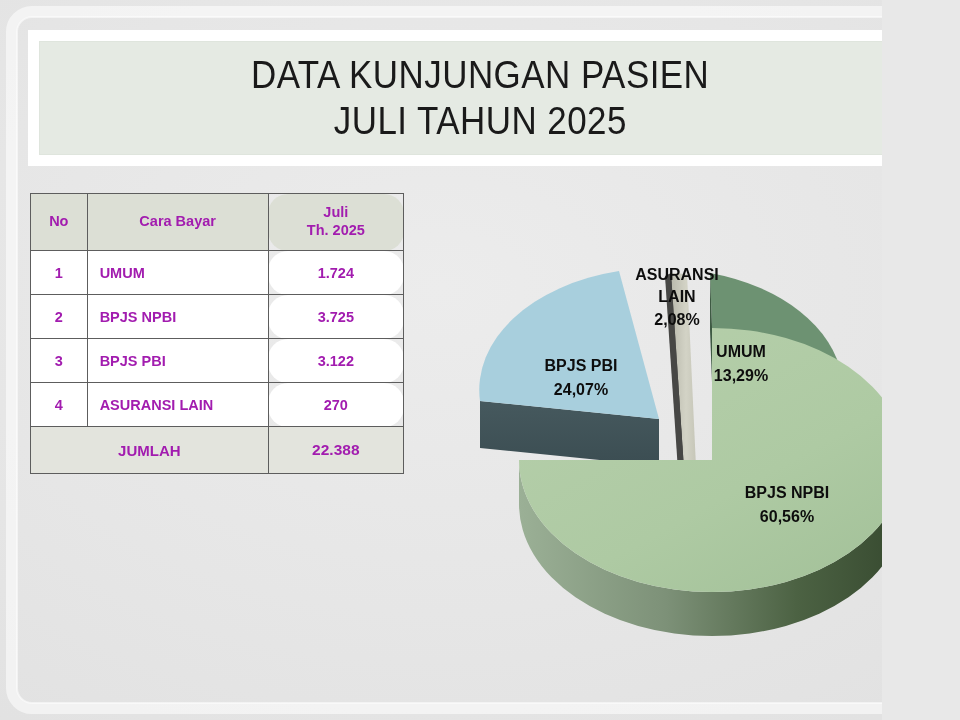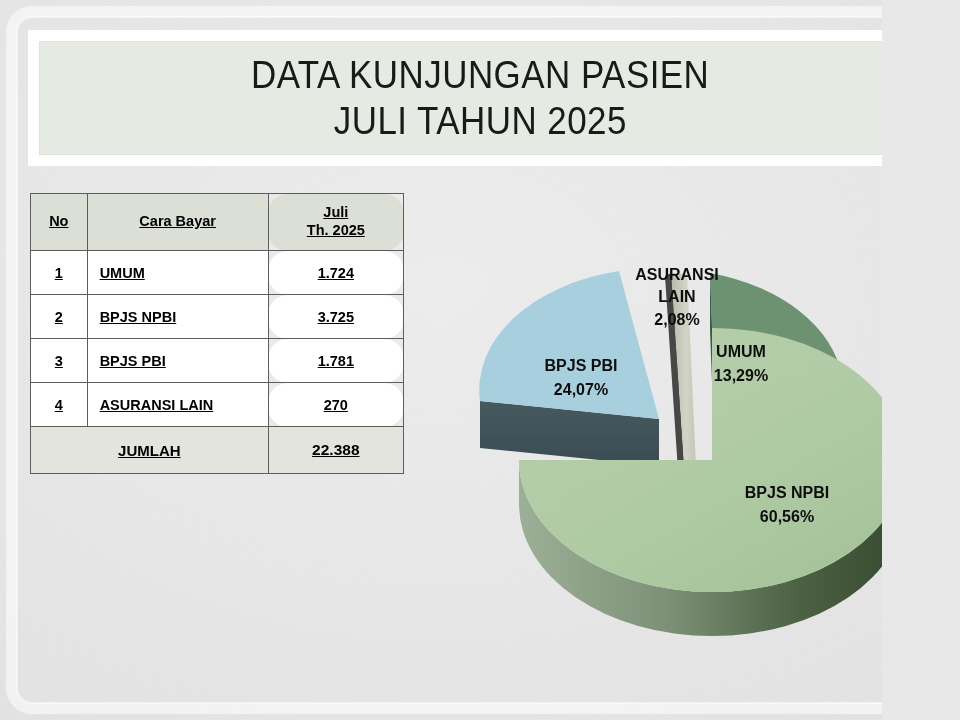--- a/index.html
+++ b/index.html
@@ -80,22 +80,21 @@
   }
 
   
   #data-table {
     position: absolute;
     left: 30px;
     top: 193px;
     width: 374px;
     border-collapse: collapse;
     font-size: 14.5px;
-    color: #000000;
-    text-decoration: underline;
+    color: #a21caf;
   }
   #data-table td, #data-table th {
     border: 1.5px solid #5d5d5d;
     padding: 0;
     height: 43px;
     font-weight: bold;
     background: #ffffff;
     vertical-align: middle;
   }
   #data-table thead th {
@@ -166,21 +165,21 @@
         <td class="col-value">1.724</td>
       </tr>
       <tr>
         <td class="col-no">2</td>
         <td class="col-name">BPJS NPBI</td>
         <td class="col-value">3.725</td>
       </tr>
       <tr>
         <td class="col-no">3</td>
         <td class="col-name">BPJS PBI</td>
-        <td class="col-value">1.781</td>
+        <td class="col-value">3.122</td>
       </tr>
       <tr>
         <td class="col-no">4</td>
         <td class="col-name">ASURANSI LAIN</td>
         <td class="col-value">270</td>
       </tr>
     </tbody>
     <tfoot>
       <tr>
         <td class="foot-label" colspan="2">JUMLAH</td>

